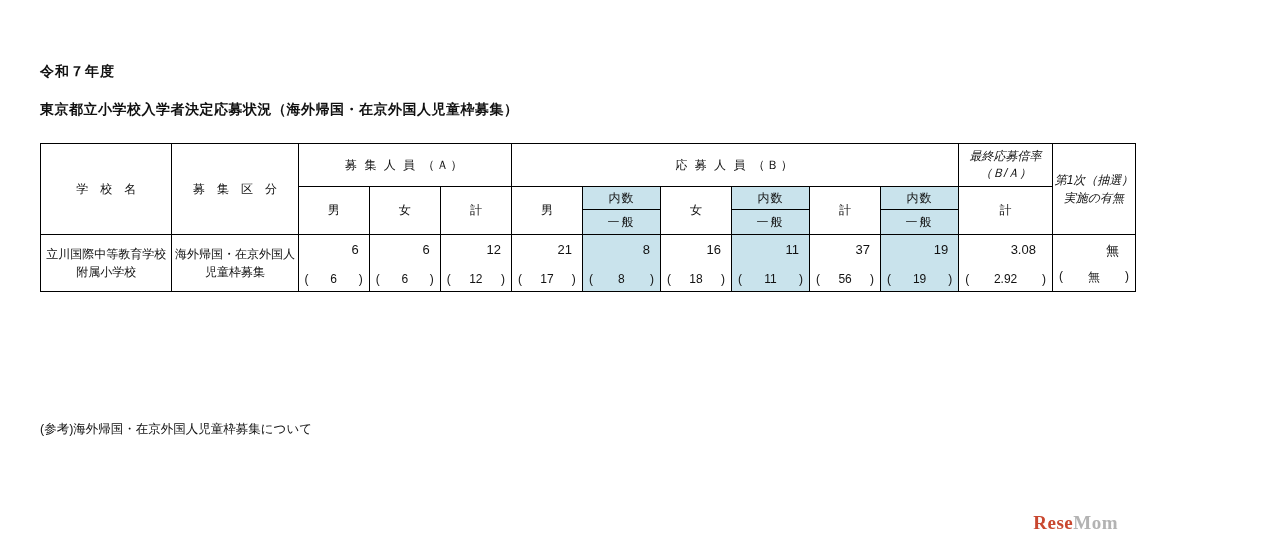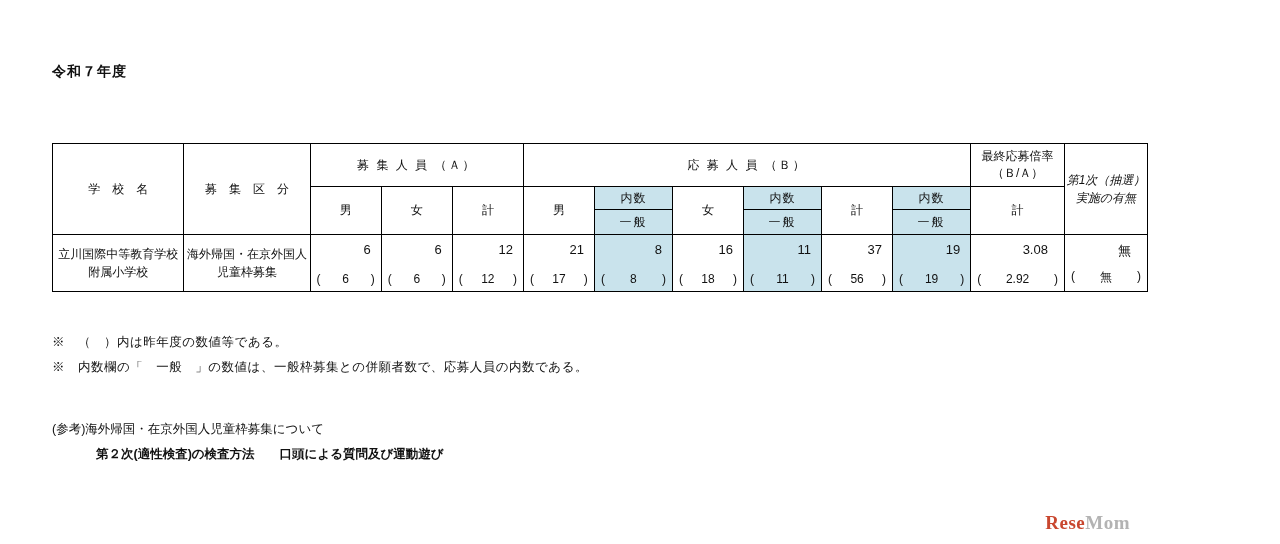--- a/index.html
+++ b/index.html
@@ -10,21 +10,21 @@
     width: 1280px;
     height: 544px;
     background: #ffffff;
     font-family: "Liberation Sans", sans-serif;
     color: #111111;
     position: relative;
     overflow: hidden;
   }
   .page {
     position: absolute;
-    left: 16px; top: 0;
+    left: 4px; top: 0;
     width: 1132px;
     height: 544px;
   }
   .heading-year {
     position: absolute;
     left: 36px;
     top: 63px;
     font-size: 14px;
     font-weight: bold;
     letter-spacing: 1px;
@@ -78,20 +78,21 @@
     height: 24px;
     font-size: 12px;
     letter-spacing: 2px;
   }
   .tall-head {
     height: 86px;
   }
   .ratio-head {
     height: 42px;
     line-height: 1.45;
+    font-style: italic;
   }
   .first-head {
     line-height: 1.5;
     font-size: 11.5px;
     font-style: italic;
   }
   .school-name {
     line-height: 1.5;
     font-size: 12px;
     padding: 4px 2px;
@@ -159,20 +160,21 @@
     font-family: "Liberation Serif", serif;
   }
   .watermark .m { color: #b3b3b3; text-align: center; }
 </style>
 </head>
 <body>
 
 <div class="page">
 
   <div class="heading-year">令和７年度</div>
+  <div class="heading-title">東京都立小学校入学者決定応募状況（海外帰国・在京外国人児童枠募集）</div>
 
   <table class="main">
     <colgroup>
       <col class="h-school">
         <col class="h-category">
       <col class="h-num">
         <col class="h-num">
         <col class="h-num">
       <col class="h-num">
         <col class="h-inner">
@@ -321,23 +323,20 @@
           <span class="prev">
             <span>(</span>
             <span>無</span>
             <span>)</span>
           </span>
         </td>
       </tr>
     </tbody>
   </table>
 
-  <div class="notes note1">※　（　）内は昨年度の数値等である。</div>
-  <div class="notes note2">※　内数欄の「　一般　」の数値は、一般枠募集との併願者数で、応募人員の内数である。</div>
 
   <div class="ref-title">(参考)海外帰国・在京外国人児童枠募集について</div>
-  <div class="ref-line">第２次(適性検査)の検査方法　　口頭による質問及び運動遊び</div>
 
   <div class="watermark">
     <span>Rese</span><span class="m">Mom</span>
   </div>
 
 </div>
 
 </body></html>

